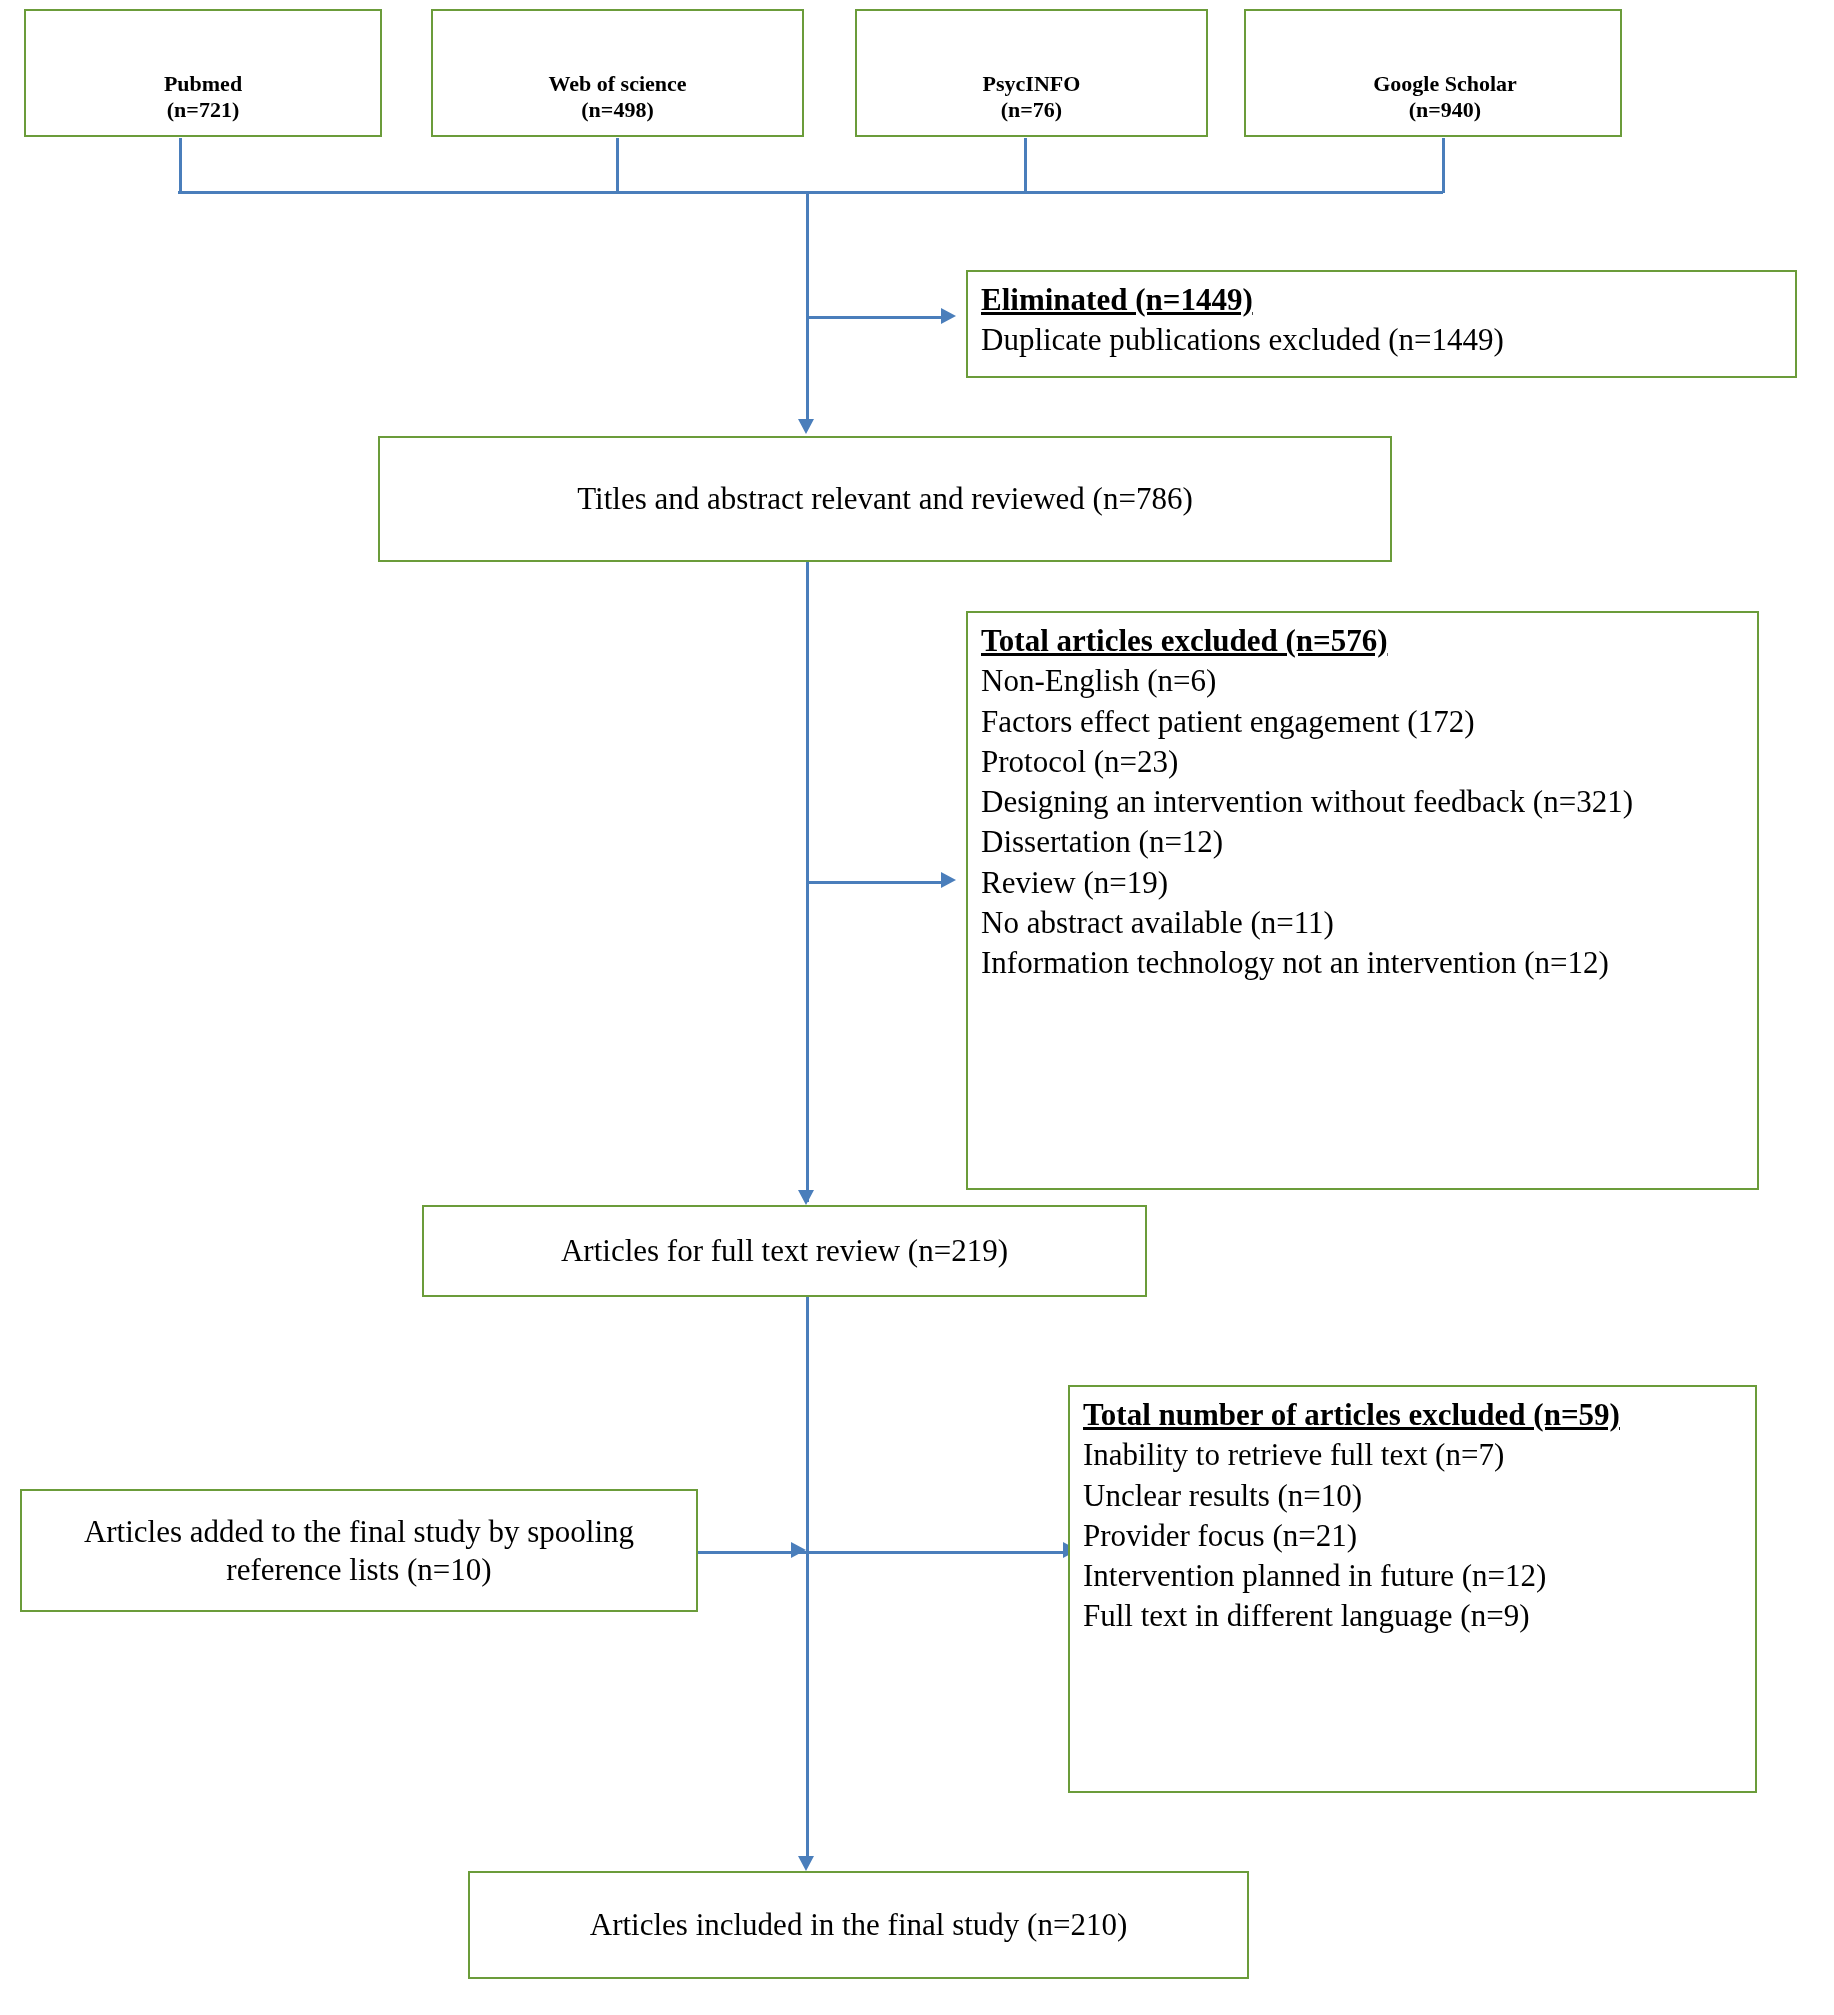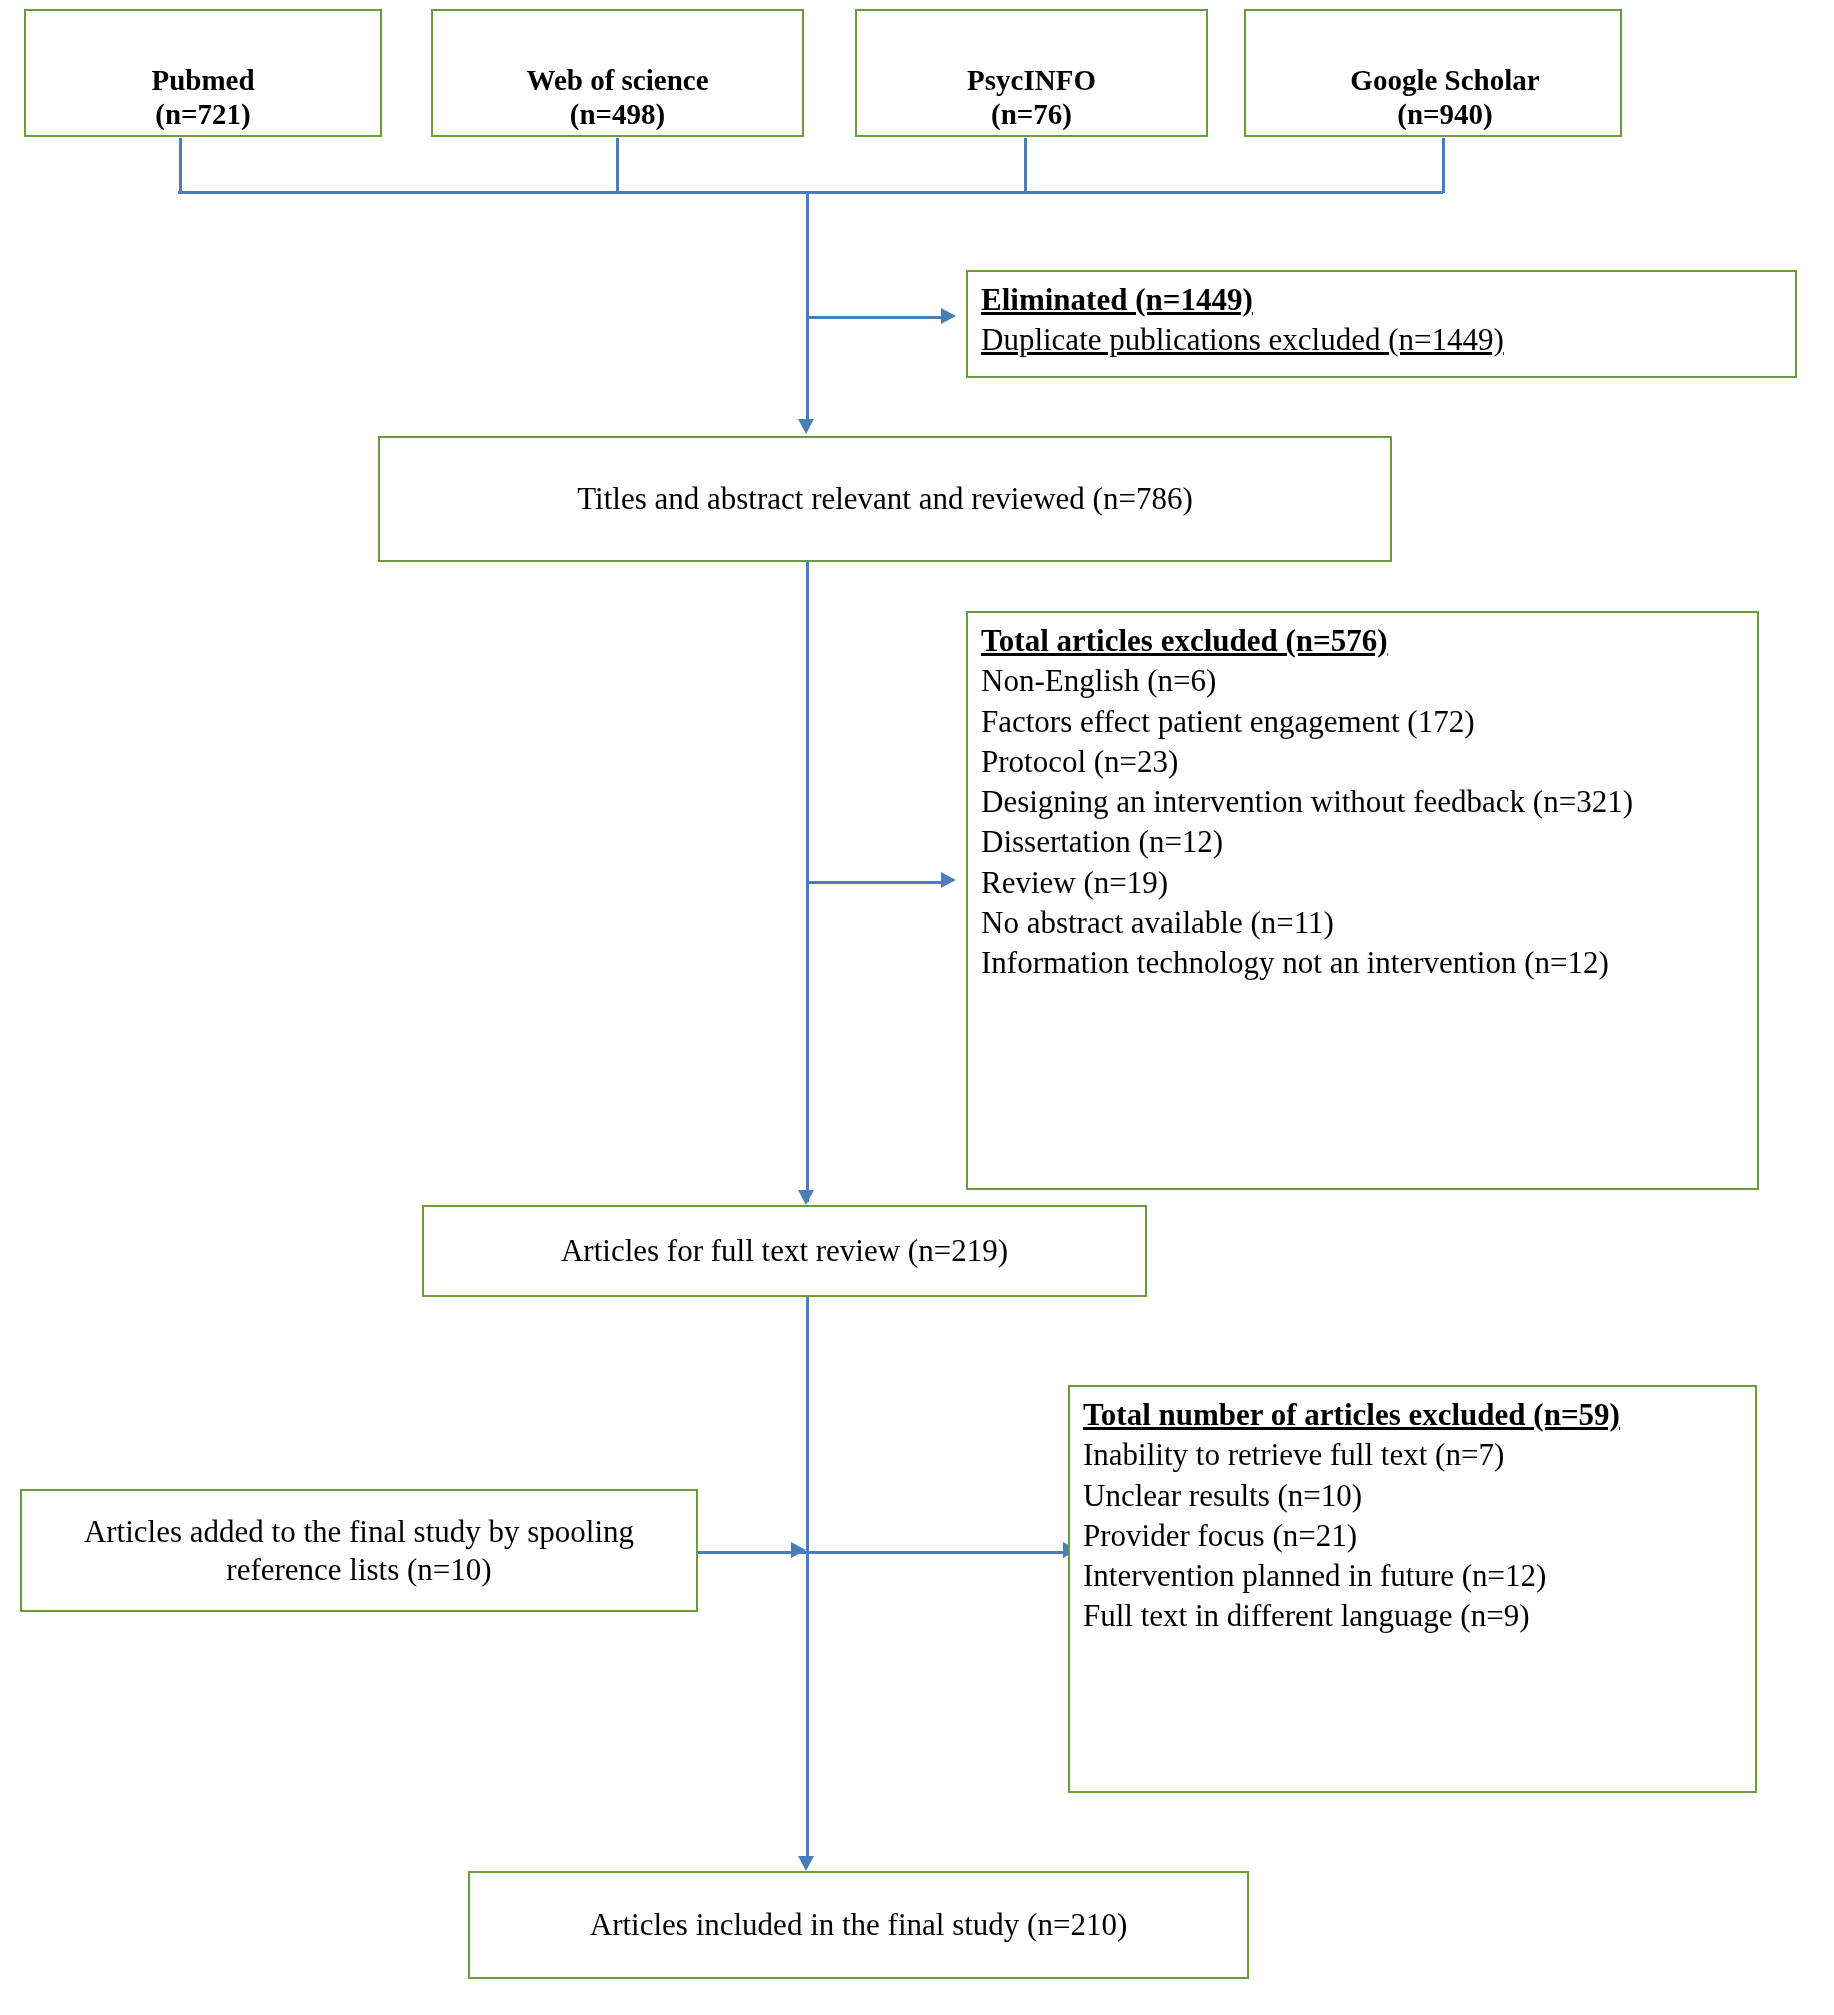--- a/index.html
+++ b/index.html
@@ -32,21 +32,21 @@
     justify-content: flex-start;
     text-align: center;
   }
   .box.topleft {
     align-items: flex-start;
     justify-content: flex-start;
     text-align: left;
   }
   .src-label {
     font-weight: bold;
-    font-size: 29px;
+    font-size: 22px;
     line-height: 1.18;
     padding: 0 5px;
     margin-top: 48px;
   }
   .body-text {
     font-size: 31px;
     line-height: 1.2;
     padding: 0 11px;
   }
   .excl-block {
@@ -120,21 +120,21 @@
   <div class="line v" style="left:1442px; top:138px; height:55px;"></div>
 
   <div class="line h" style="left:178px; top:191px; width:1265px;"></div>
 
   <div class="line v" style="left:806px; top:191px; height:232px;"></div>
   <div class="arrow arrow-down" style="left:798px; top:419px;"></div>
 
   <div class="line h" style="left:806px; top:316px; width:136px;"></div>
   <div class="arrow arrow-right" style="left:941px; top:308px;"></div>
 
-  <div class="box topleft" style="left:966px; top:270px; width:831px; height:108px;text-decoration:underline;">
+  <div class="box topleft" style="left:966px; top:270px; width:831px; height:108px;">
     <div class="excl-block">
       <span class="excl-head">Eliminated (n=1449)</span>
       <span>Duplicate publications excluded (n=1449)</span>
     </div>
   </div>
 
   <div class="box" style="left:378px; top:436px; width:1014px; height:126px;">
     <div class="body-text">Titles and abstract relevant and reviewed (n=786)</div>
   </div>
 

